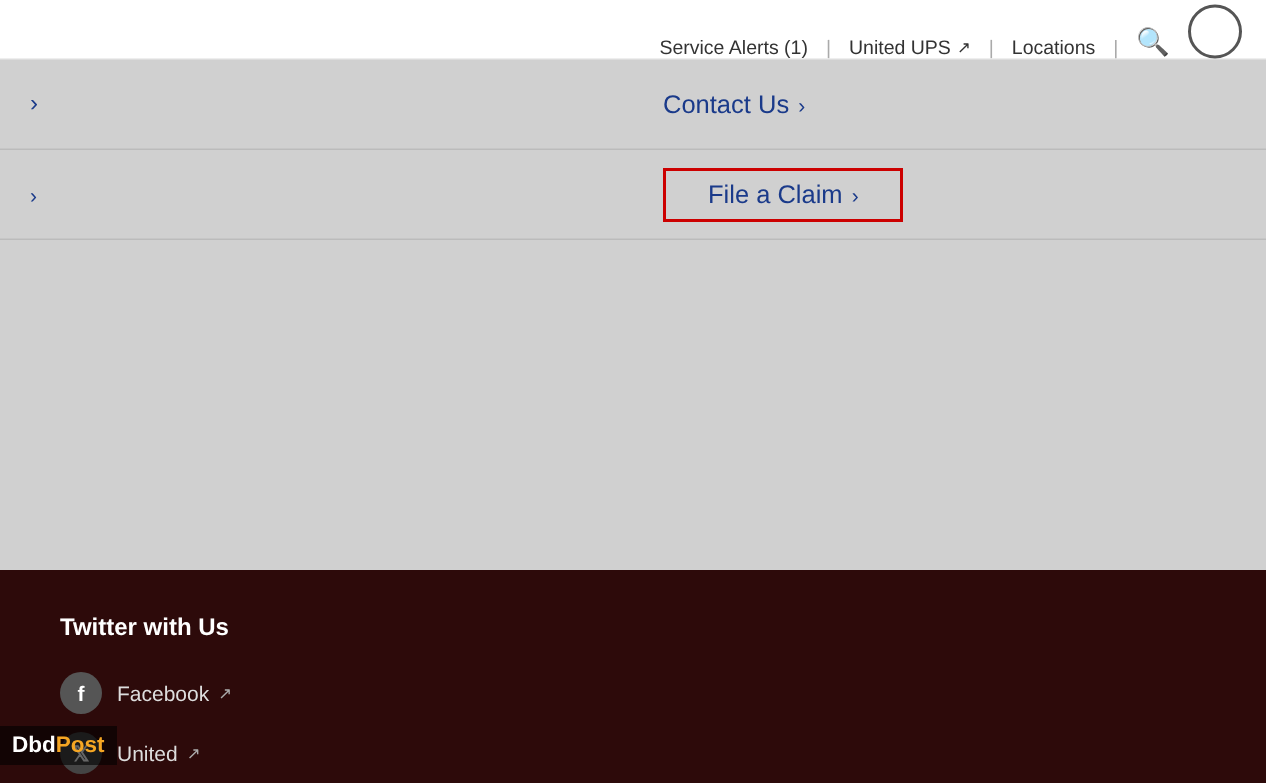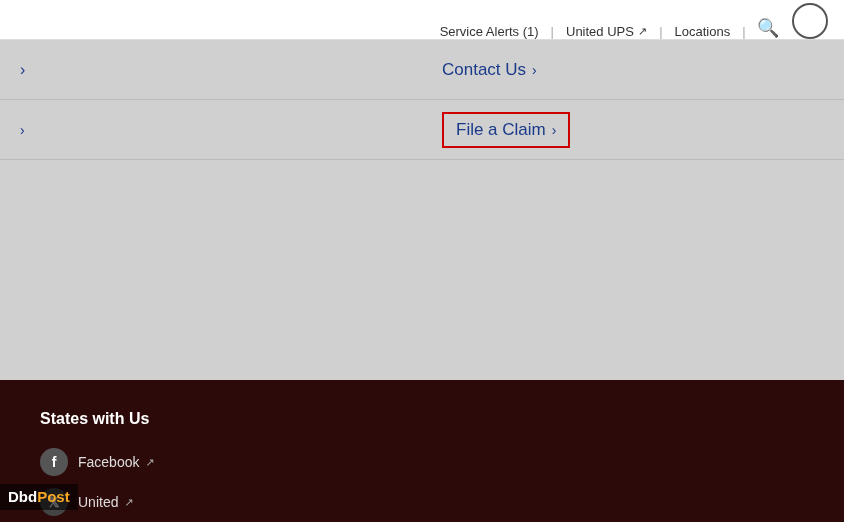--- a/index.html
+++ b/index.html
@@ -96,21 +96,21 @@
     .chevron-left-icon {
       font-size: 16px;
       color: #1a3a8a;
       display: flex;
       align-items: center;
     }
 
     
     .file-claim-box {
       border: 2px solid #cc0000;
-      padding: 6px 12px;
+      padding: 6px 28px;
       display: inline-flex;
       align-items: center;
       gap: 6px;
     }
 
     
     .menu-spacer {
       height: 100px;
       background: #d0d0d0;
     }
@@ -222,21 +222,21 @@
         <span>File a Claim</span>
         <span class="chevron">›</span>
       </a>
     </div>
   </div>
 
   <div class="menu-spacer"></div>
 </div>
 
 <div class="footer">
-  <div class="footer-section-title">States with Us</div>
+  <div class="footer-section-title">Twitter with Us</div>
 
   <div class="footer-link-row">
     <div class="social-icon-circle">f</div>
     <a class="footer-link" href="#">
       <span>Facebook</span>
       <span class="ext-icon">↗</span>
     </a>
   </div>
 
   <div class="footer-link-row">

